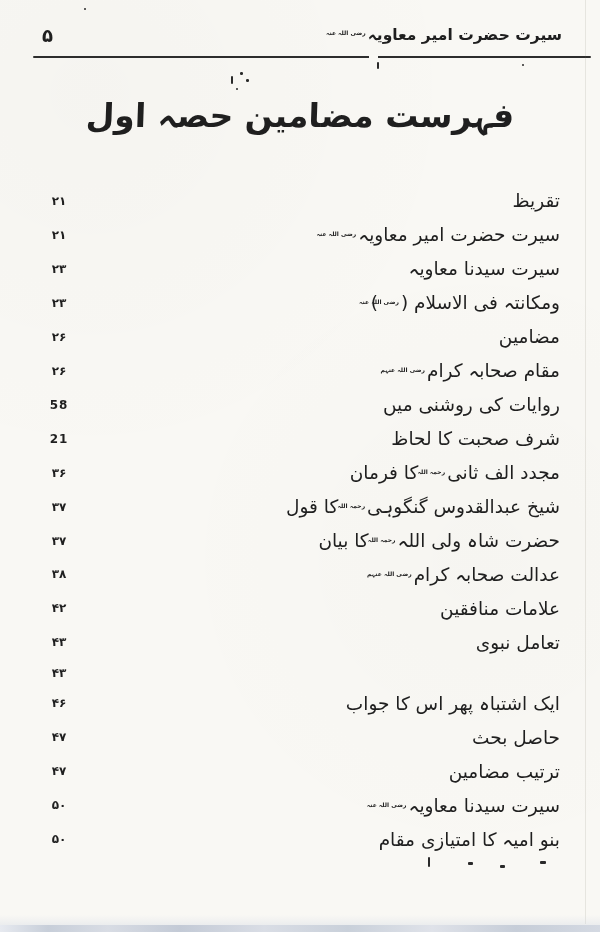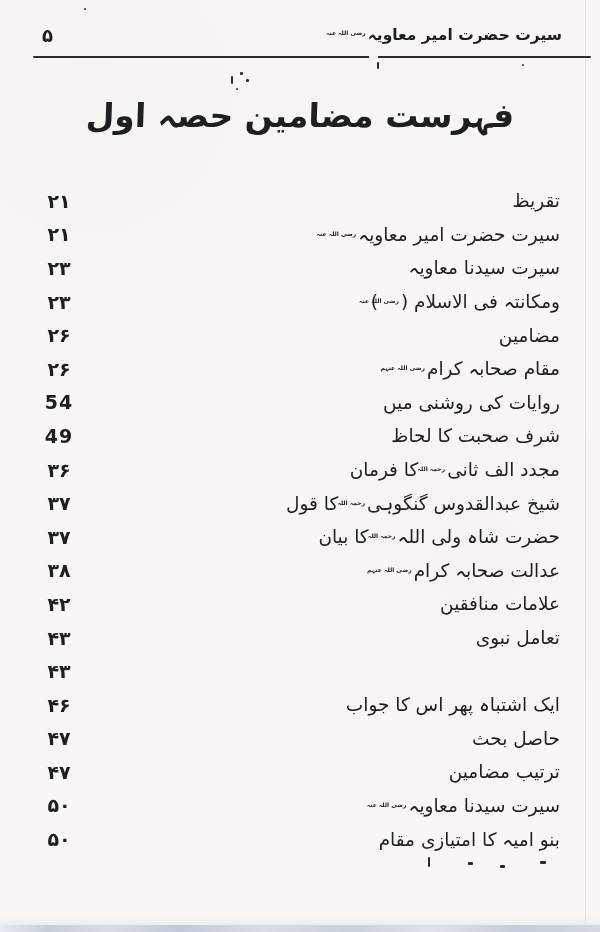--- a/index.html
+++ b/index.html
@@ -48,21 +48,21 @@
   .toc-list{
     position:absolute;top:184px;left:36px;right:40px;height:672px;
     display:flex;flex-direction:column;
   }
   .toc-row{
     flex:1 1 auto;
     display:flex;align-items:center;justify-content:space-between;
   }
   .toc-num{
     width:46px;text-align:center;
-    font-size:19px;font-weight:bold;letter-spacing:1px;
+    font-size:12px;font-weight:bold;letter-spacing:1px;
     direction:rtl;
   }
   .toc-title{
     direction:rtl;text-align:right;
     font-size:18.5px;
     white-space:nowrap;
   }
   .hon{
     display:inline-block;width:19px;
     font-size:6px;line-height:5px;font-weight:bold;
@@ -128,25 +128,25 @@
       </div>
       <div class="toc-row">
         <span class="toc-num">۲۶</span>
         <span class="toc-title" dir="rtl">مضامین</span>
       </div>
       <div class="toc-row">
         <span class="toc-num">۲۶</span>
         <span class="toc-title" dir="rtl">مقام صحابہ کرام<span class="hon">رضی اللہ عنہم</span></span>
       </div>
       <div class="toc-row">
-        <span class="toc-num">54</span>
+        <span class="toc-num">58</span>
         <span class="toc-title" dir="rtl">روایات کی روشنی میں</span>
       </div>
       <div class="toc-row">
-        <span class="toc-num">49</span>
+        <span class="toc-num">21</span>
         <span class="toc-title" dir="rtl">شرف صحبت کا لحاظ</span>
       </div>
       <div class="toc-row">
         <span class="toc-num">۳۶</span>
         <span class="toc-title" dir="rtl">مجدد الف ثانی<span class="hon">رحمہ اللہ</span> کا فرمان</span>
       </div>
       <div class="toc-row">
         <span class="toc-num">۳۷</span>
         <span class="toc-title" dir="rtl">شیخ عبدالقدوس گنگوہی<span class="hon">رحمہ اللہ</span> کا قول</span>
       </div>

